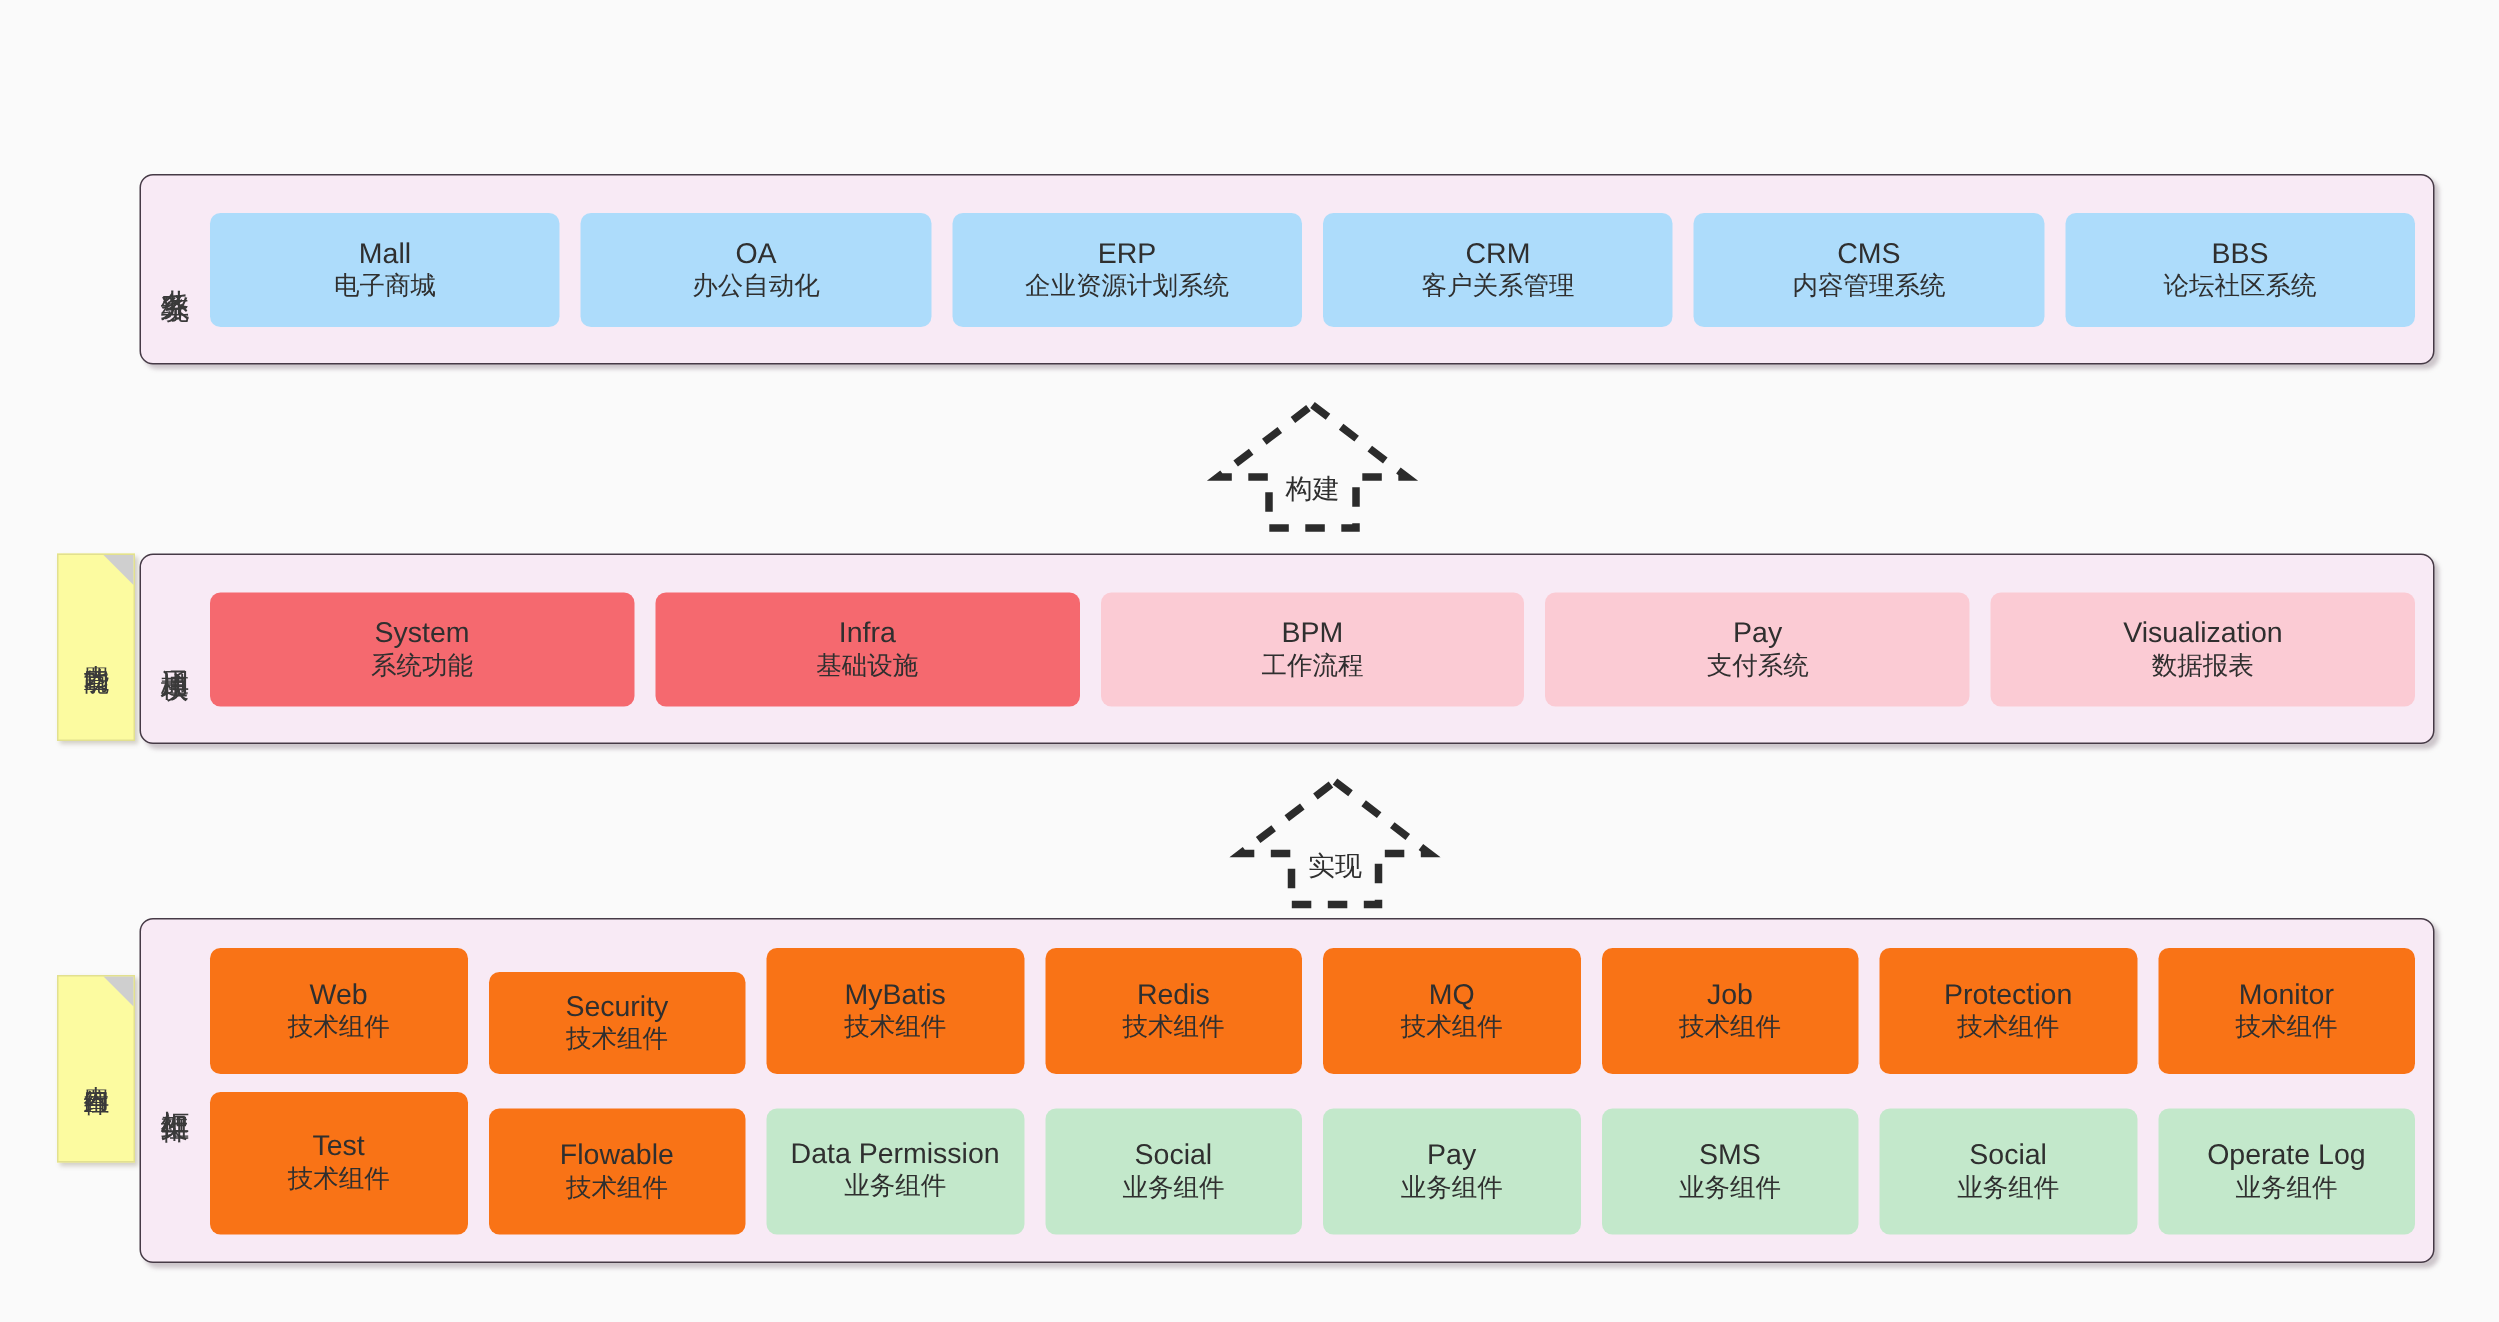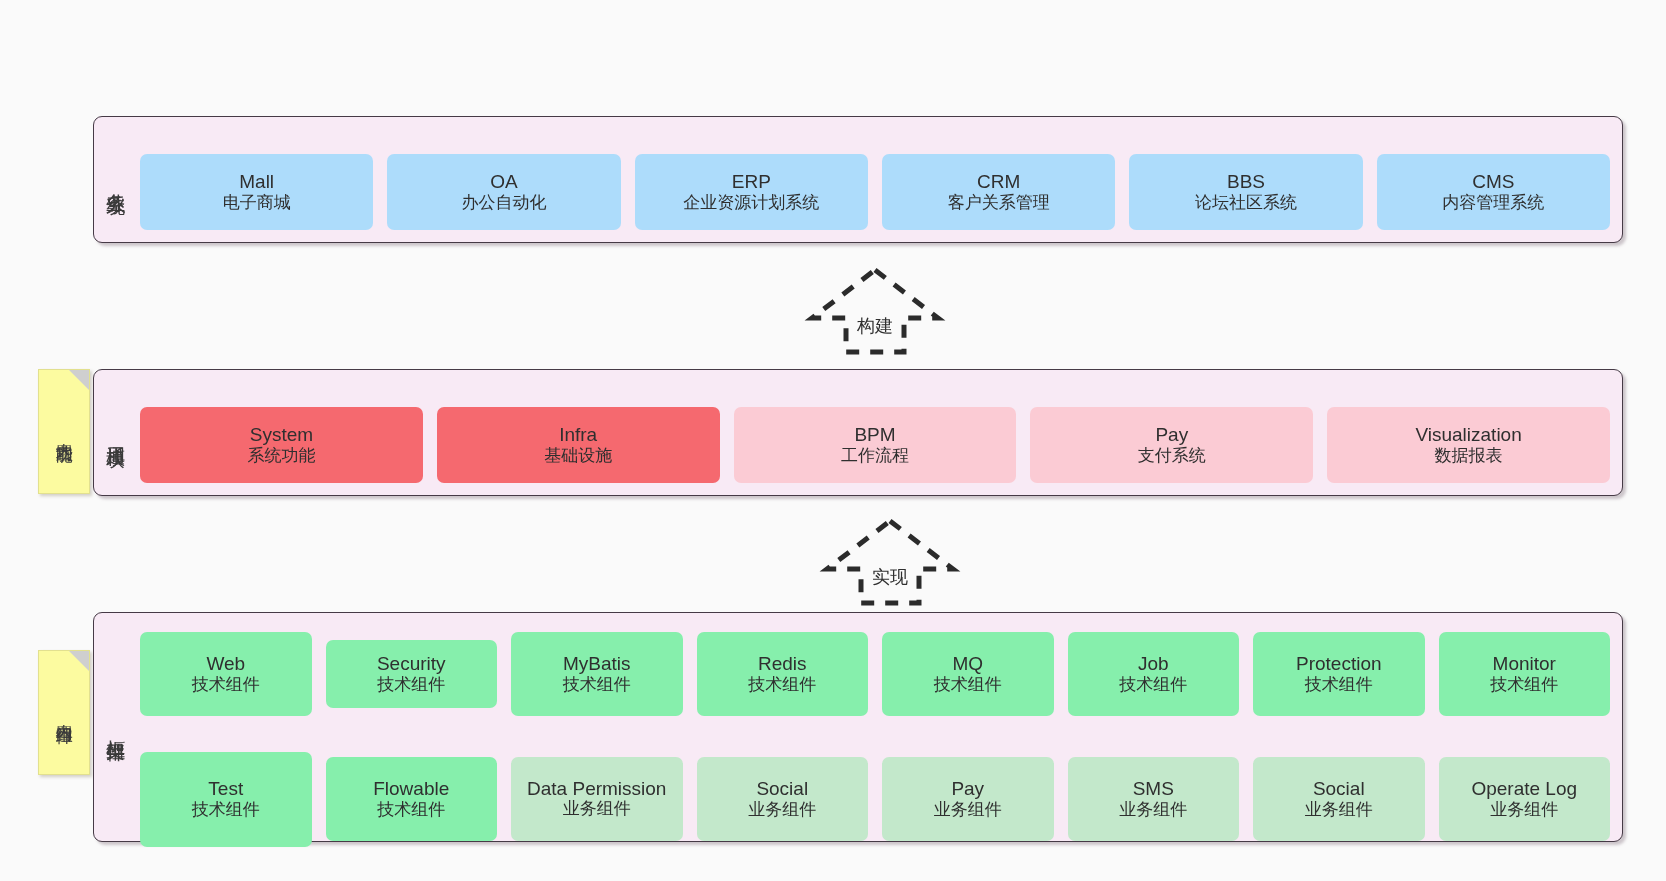--- a/index.html
+++ b/index.html
@@ -43,43 +43,42 @@
     flex: 1 1 auto;
     display: flex;
     flex-direction: column;
     justify-content: center;
     gap: 12px;
     padding: 11px 12px 11px 2px;
   }
   .row {
     display: flex;
     gap: 14px;
-    align-items: center;
-    margin-top: 24px;
+    align-items: flex-end;
   }
   .cell {
     flex: 1 1 0;
     border-radius: 7px;
     display: flex;
     flex-direction: column;
     align-items: center;
     justify-content: center;
     text-align: center;
     line-height: 1.22;
     padding: 4px 6px;
     min-width: 0;
   }
   .cell .t1 { font-size: 19px; color: #2f2f2f; }
   .cell .t2 { font-size: 17px; color: #2f2f2f; }
   .cell .t1.wrap { line-height: 1.14; }
 
   .blue      { background: #ADDCFB; }
   .red       { background: #F5696F; }
   .pink      { background: #FBCBD4; }
-  .green     { background: #86efac; }
+  .green     { background: #f97316; }
   .lightgreen{ background: #C3E8CB; }
 
   
   .note {
     position: absolute;
     background: #FCFBA0;
     border: 1px solid #e2e08f;
     box-shadow: 2px 2px 3px rgba(120,110,80,.3);
     display: flex;
     align-items: center;
@@ -136,26 +135,26 @@
         </div>
         <div class="cell blue" style="height:76px;">
           <div class="t1">ERP</div>
           <div class="t2">企业资源计划系统</div>
         </div>
         <div class="cell blue" style="height:76px;">
           <div class="t1">CRM</div>
           <div class="t2">客户关系管理</div>
         </div>
         <div class="cell blue" style="height:76px;">
+          <div class="t1">CMS</div>
+          <div class="t2">内容管理系统</div>
+        </div>
+        <div class="cell blue" style="height:76px;">
           <div class="t1">BBS</div>
           <div class="t2">论坛社区系统</div>
-        </div>
-        <div class="cell blue" style="height:76px;">
-          <div class="t1">CMS</div>
-          <div class="t2">内容管理系统</div>
         </div>
       </div>
     </div>
   </div>
 
   <div class="garrow" style="left:800px; top:266px; width:150px; height:90px;">
     <svg width="150" height="90" viewBox="0 0 150 90">
       <path d="M75 4 L138 52 L104 52 L104 86 L46 86 L46 52 L12 52 Z" fill="none" stroke="#2b2b2b" stroke-width="5" stroke-dasharray="13,11" stroke-linejoin="miter"></path>
     </svg>
     <div class="glabel" style="top:48px;">构建</div>

